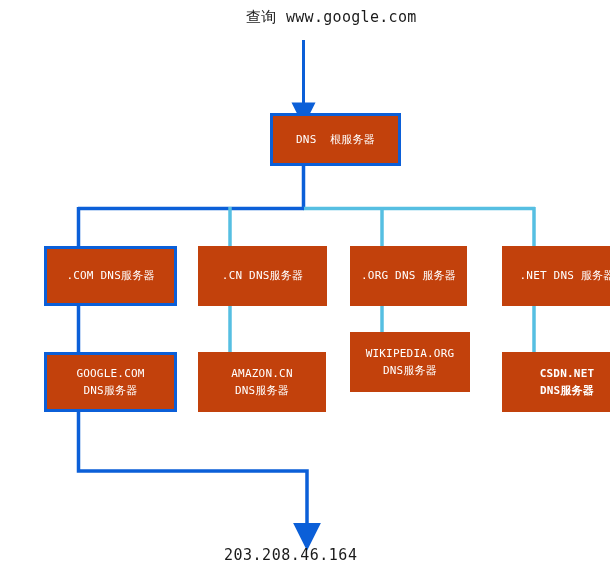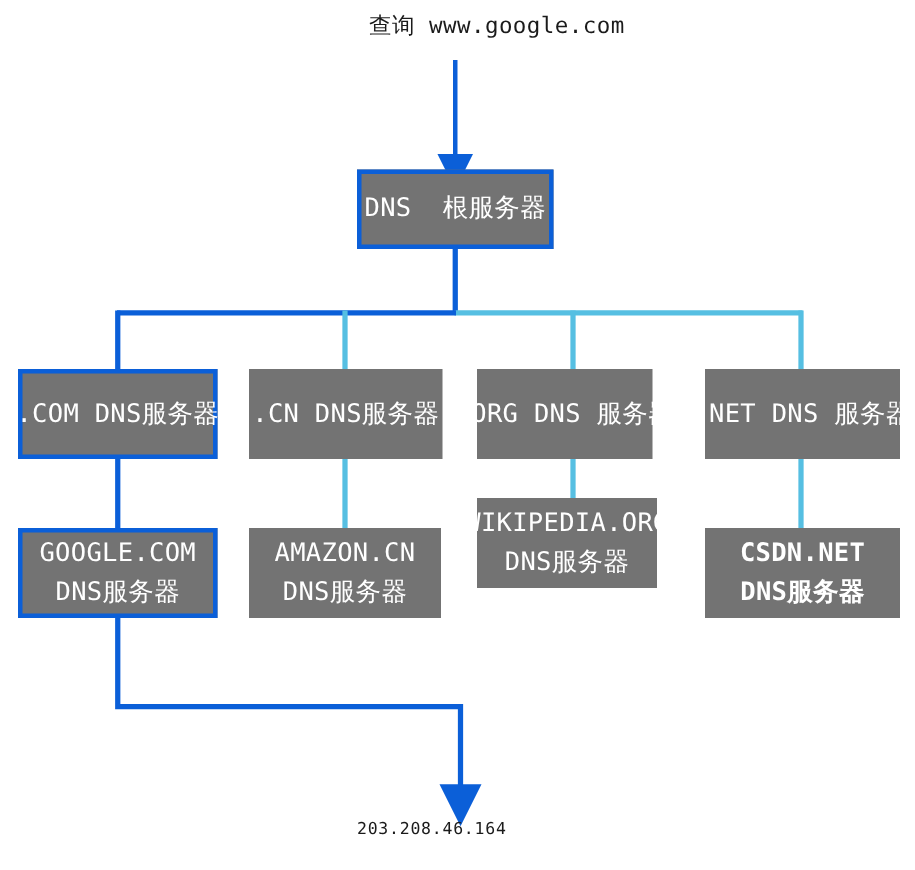--- a/index.html
+++ b/index.html
@@ -20,54 +20,55 @@
   #wires {
     position: absolute;
     left: 0;
     top: 0;
     width: 610px;
     height: 580px;
   }
   .node {
     position: absolute;
     box-sizing: border-box;
-    background: #737373;
+    background: #c2410c;
     color: #ffffff;
     display: flex;
     flex-direction: column;
     align-items: center;
     justify-content: center;
     text-align: center;
-    font-size: 17px;
+    font-size: 11px;
     line-height: 1.55;
     letter-spacing: 0.2px;
     white-space: pre;
+    margin-left: 32px;
   }
   .node.highlight {
     border: 3px solid #0B5FD8;
   }
   .node .ln2 {
     display: block;
   }
   .caption {
     position: absolute;
     color: #1b1b1b;
     white-space: pre;
   }
   #query-label {
     left: 207px;
     top: 8px;
     font-size: 15px;
     letter-spacing: 0.3px;
     margin-left: 39px;
   }
   #result-label {
-    left: 238px;
+    left: 224px;
     top: 546px;
-    font-size: 11px;
+    font-size: 15px;
     letter-spacing: 0.5px;
   }
 </style>
 </head>
 <body>
 
 <div id="canvas">
 
   <svg id="wires" width="610" height="580" viewBox="0 0 610 580" xmlns="http://www.w3.org/2000/svg">
     <defs>

